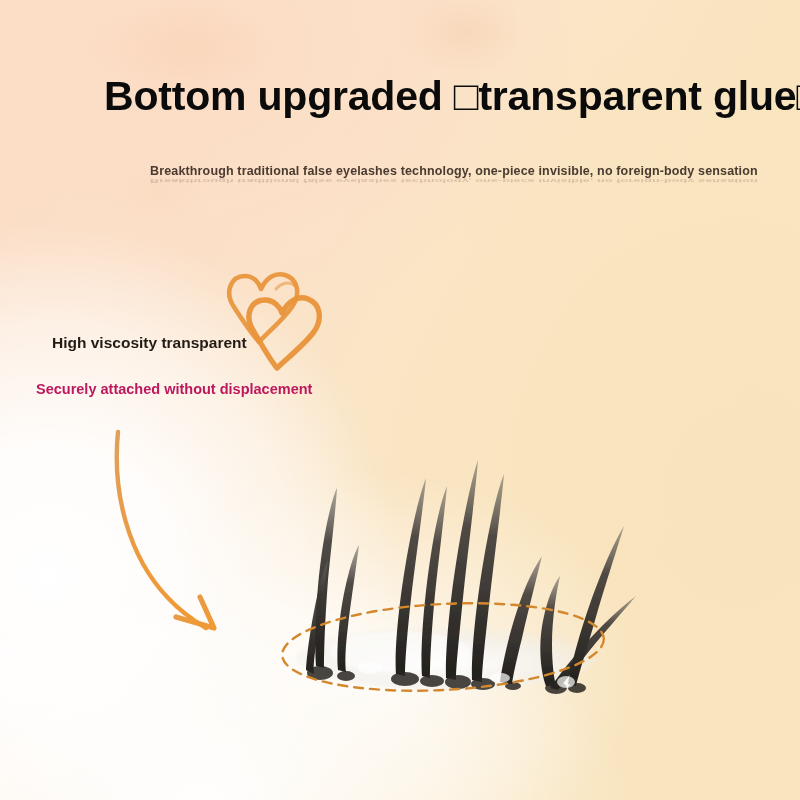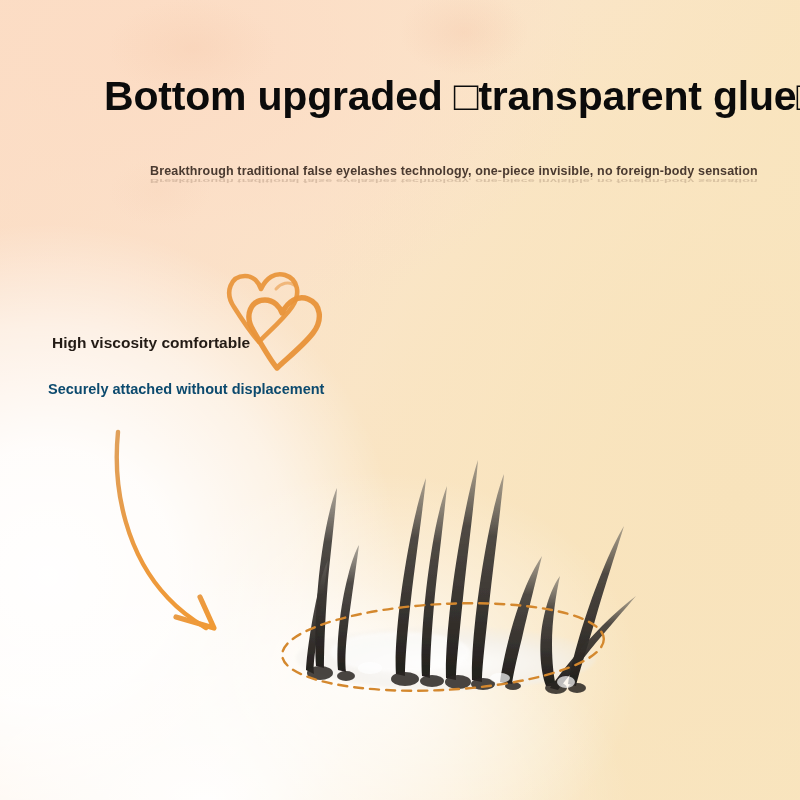--- a/index.html
+++ b/index.html
@@ -117,25 +117,25 @@
     position: absolute;
     left: 52px;
     top: 334px;
     font-size: 15.5px;
     font-weight: bold;
     color: #231b15;
     white-space: nowrap;
   }
   .feature-2 {
     position: absolute;
-    left: 48px;
+    left: 36px;
     top: 381px;
     font-size: 14.5px;
     font-weight: bold;
-    color: #0c4a6e;
+    color: #be185d;
     white-space: nowrap;
   }
 
   
   .art {
     position: absolute;
     inset: 0;
     pointer-events: none;
   }
   .lash-photo {
@@ -158,21 +158,21 @@
   <div class="bg-layer bg-white-left"></div>
   <div class="bg-layer bg-white-bottom"></div>
   <div class="bg-layer bg-white-mid"></div>
 
   <div class="title">Bottom upgraded □transparent glue□</div>
 
   <div class="subtitle">Breakthrough traditional false eyelashes technology, one-piece invisible, no foreign-body sensation</div>
 
   <div class="subtitle-reflection">Breakthrough traditional false eyelashes technology, one-piece invisible, no foreign-body sensation</div>
 
-  <div class="feature-1">High viscosity comfortable</div>
+  <div class="feature-1">High viscosity transparent</div>
 
   <div class="feature-2">Securely attached without displacement</div>
 
   <svg class="art" viewBox="0 0 800 800">
     <g fill="none" stroke="#e8943a" stroke-linecap="round" stroke-linejoin="round">
       <path d="M234 307 C224 292, 231 276, 245 276 C254 276, 259 283, 261 289
                C266 278, 275 272, 285 275 C298 279, 301 294, 292 307
                C283 320, 266 334, 259 342 C252 334, 241 318, 234 307 Z" stroke-width="4.6" opacity="0.93"></path>
       <path d="M253 330 C244 315, 251 300, 265 300 C274 300, 280 307, 282 313
                C288 301, 298 295, 308 299 C321 304, 323 320, 313 333

